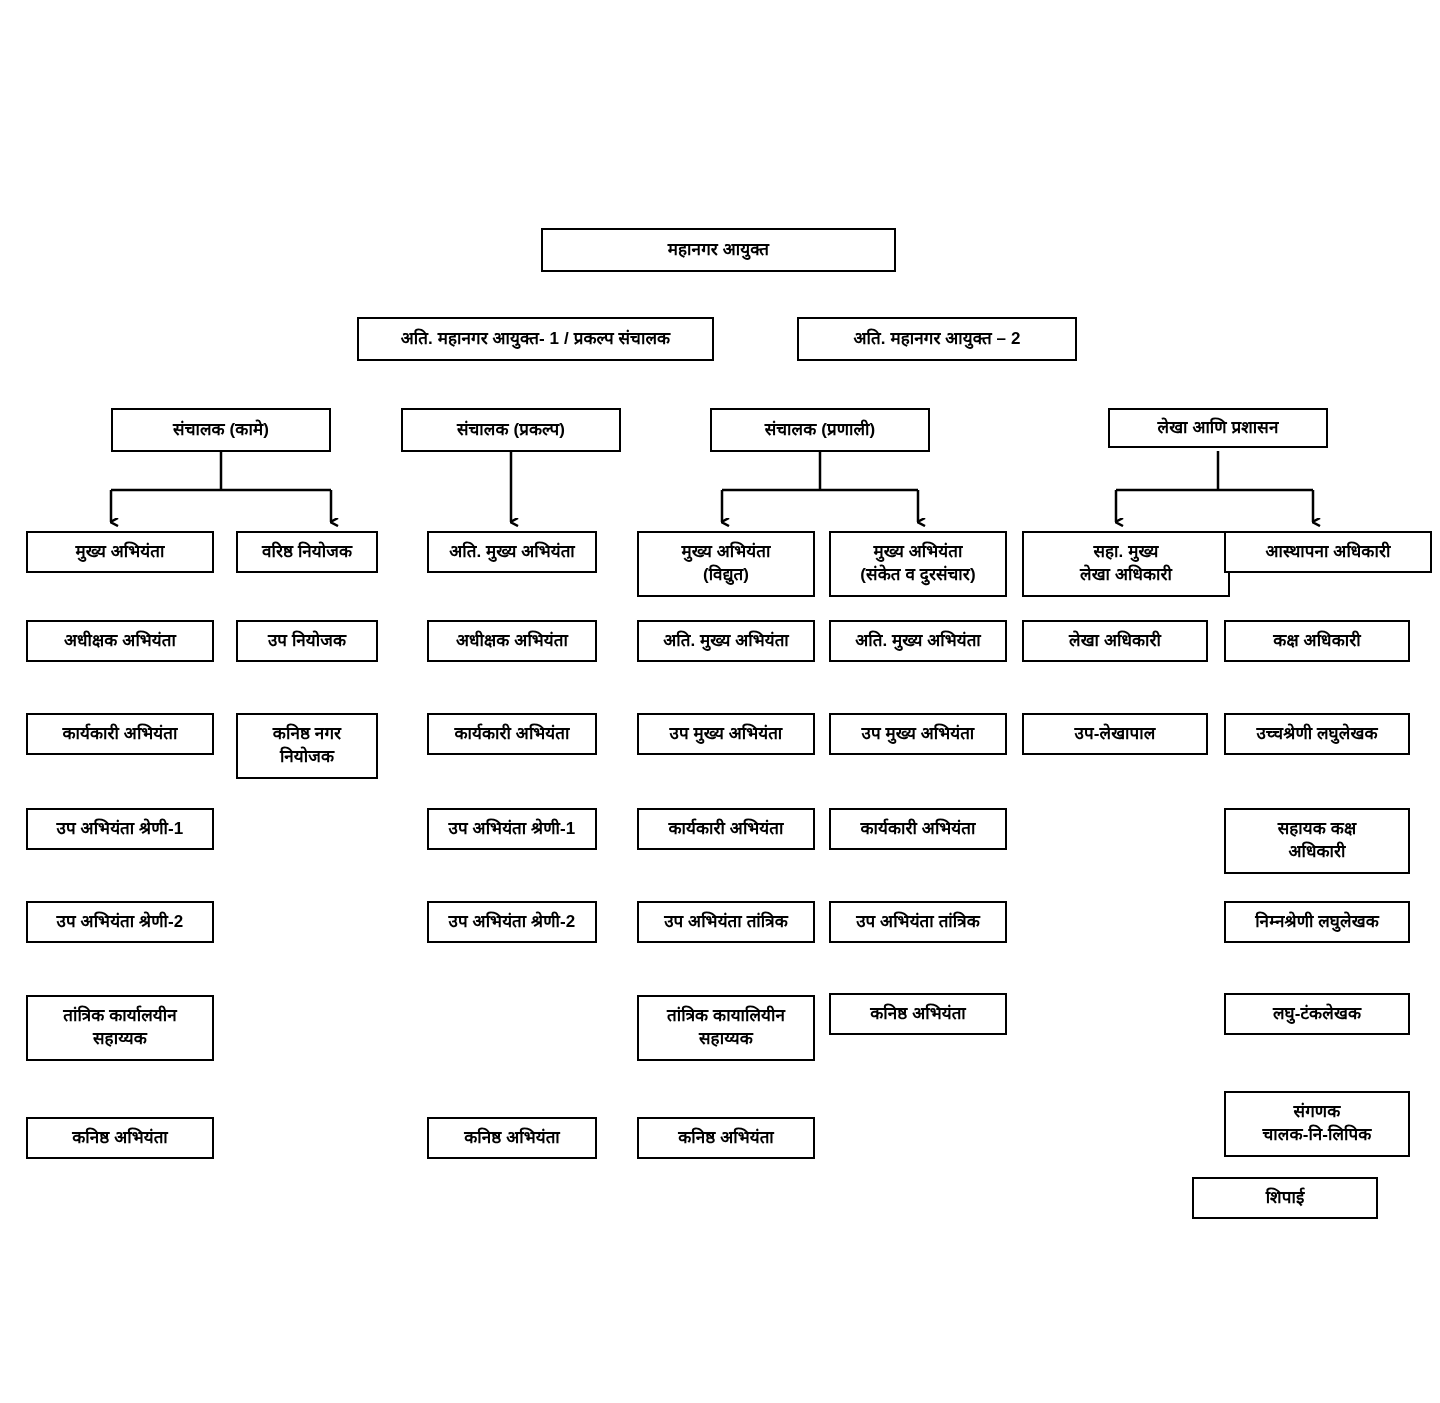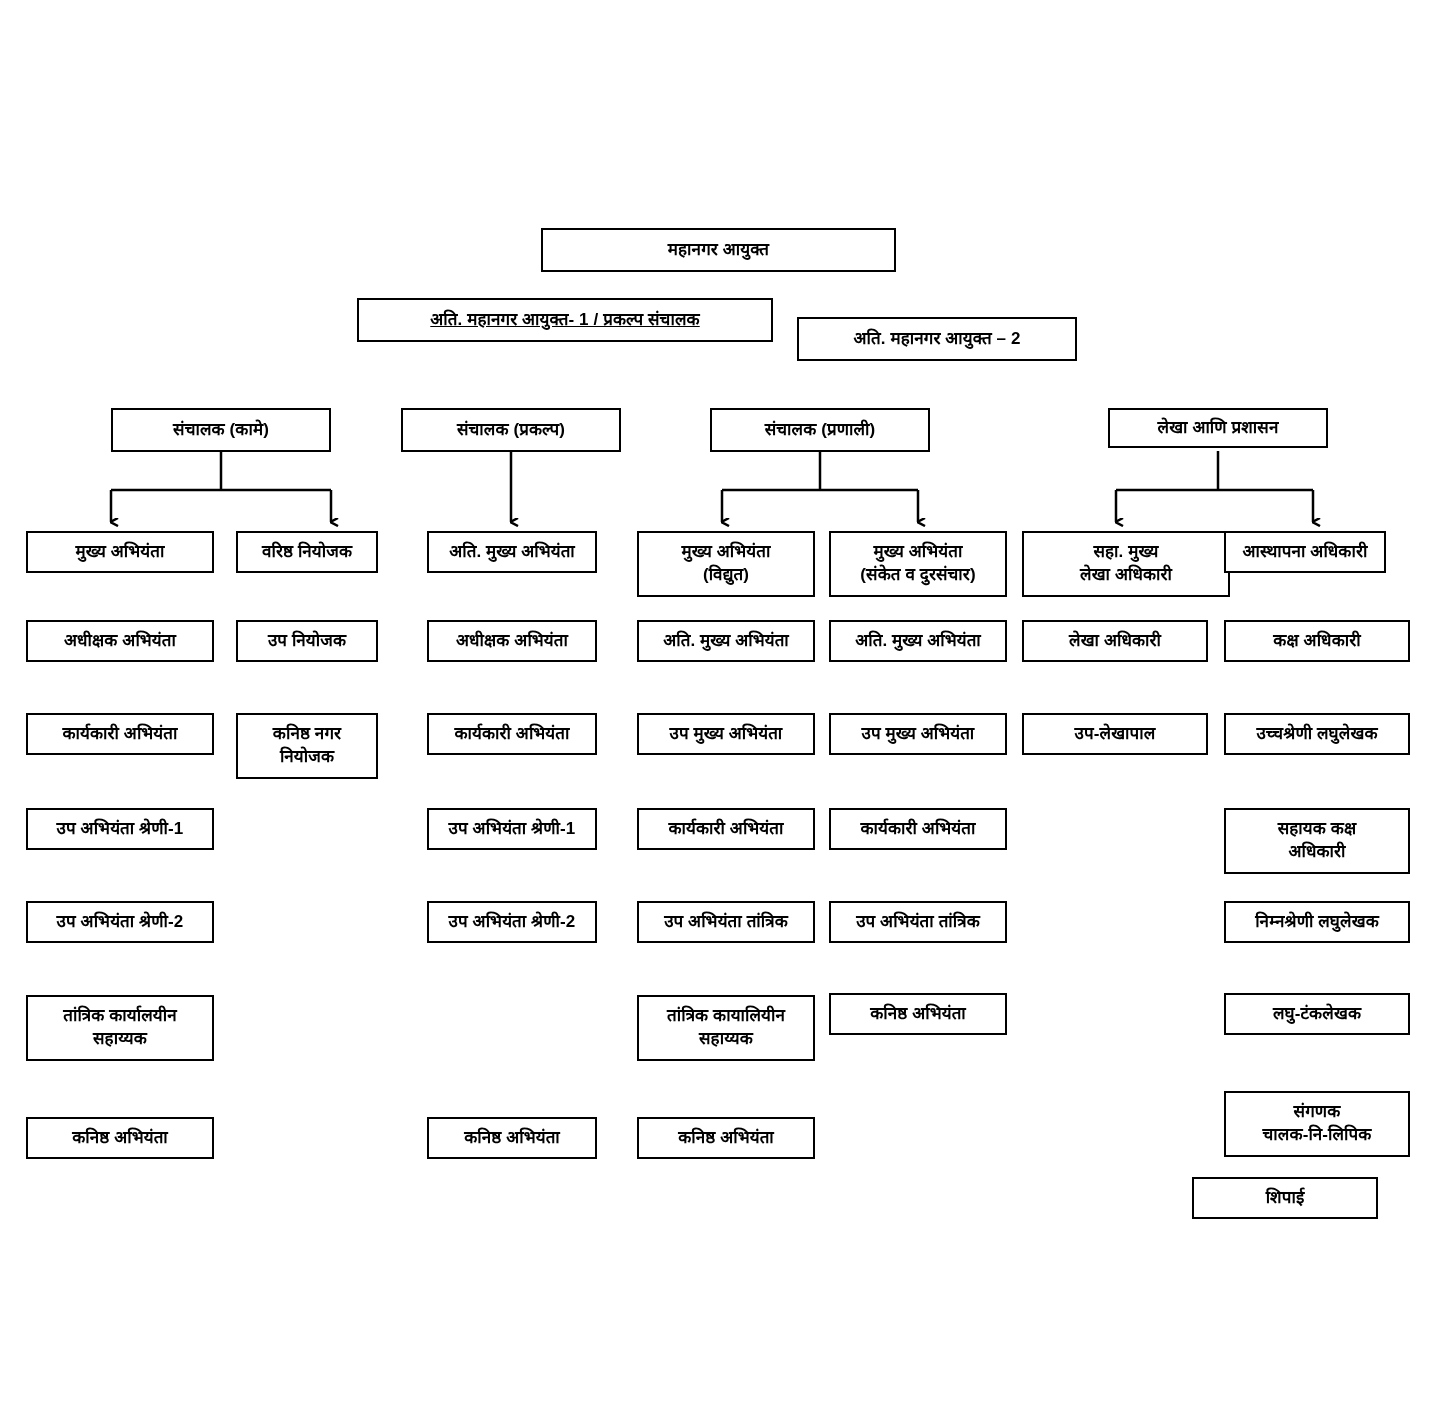--- a/index.html
+++ b/index.html
@@ -79,21 +79,21 @@
     <line x1="1218" y1="451" x2="1218" y2="490"></line>
     <line x1="1116" y1="490" x2="1313" y2="490"></line>
     <line x1="1116" y1="490" x2="1116" y2="522" marker-end="url(#arrow)"></line>
     <line x1="1313" y1="490" x2="1313" y2="522" marker-end="url(#arrow)"></line>
   </svg>
 
   <div class="node" style="left:541px; top:228px; width:355px; height:44px;">
     <span class="node-label">महानगर आयुक्त</span>
   </div>
 
-  <div class="node" style="left:357px; top:298px; width:416px; height:44px;text-decoration:underline;">
+  <div class="node" style="left:357px; top:317px; width:357px; height:44px;">
     <span class="node-label">अति. महानगर आयुक्त- 1 / प्रकल्प संचालक</span>
   </div>
   <div class="node" style="left:797px; top:317px; width:280px; height:44px;">
     <span class="node-label">अति. महानगर आयुक्त – 2</span>
   </div>
 
   <div class="node" style="left:111px; top:408px; width:220px; height:44px;">
     <span class="node-label">संचालक (कामे)</span>
   </div>
   <div class="node" style="left:401px; top:408px; width:220px; height:44px;">
@@ -207,21 +207,21 @@
     <span class="node-label">सहा. मुख्य
 लेखा अधिकारी</span>
   </div>
   <div class="node" style="left:1022px; top:620px; width:186px; height:42px;">
     <span class="node-label">लेखा अधिकारी</span>
   </div>
   <div class="node" style="left:1022px; top:713px; width:186px; height:42px;">
     <span class="node-label">उप-लेखापाल</span>
   </div>
 
-  <div class="node" style="left:1224px; top:531px; width:162px; height:42px;">
+  <div class="node" style="left:1224px; top:531px; width:208px; height:42px;">
     <span class="node-label">आस्थापना अधिकारी</span>
   </div>
   <div class="node" style="left:1224px; top:620px; width:186px; height:42px;">
     <span class="node-label">कक्ष अधिकारी</span>
   </div>
   <div class="node" style="left:1224px; top:713px; width:186px; height:42px;">
     <span class="node-label">उच्चश्रेणी लघुलेखक</span>
   </div>
   <div class="node" style="left:1224px; top:808px; width:186px; height:66px;">
     <span class="node-label">सहायक कक्ष

